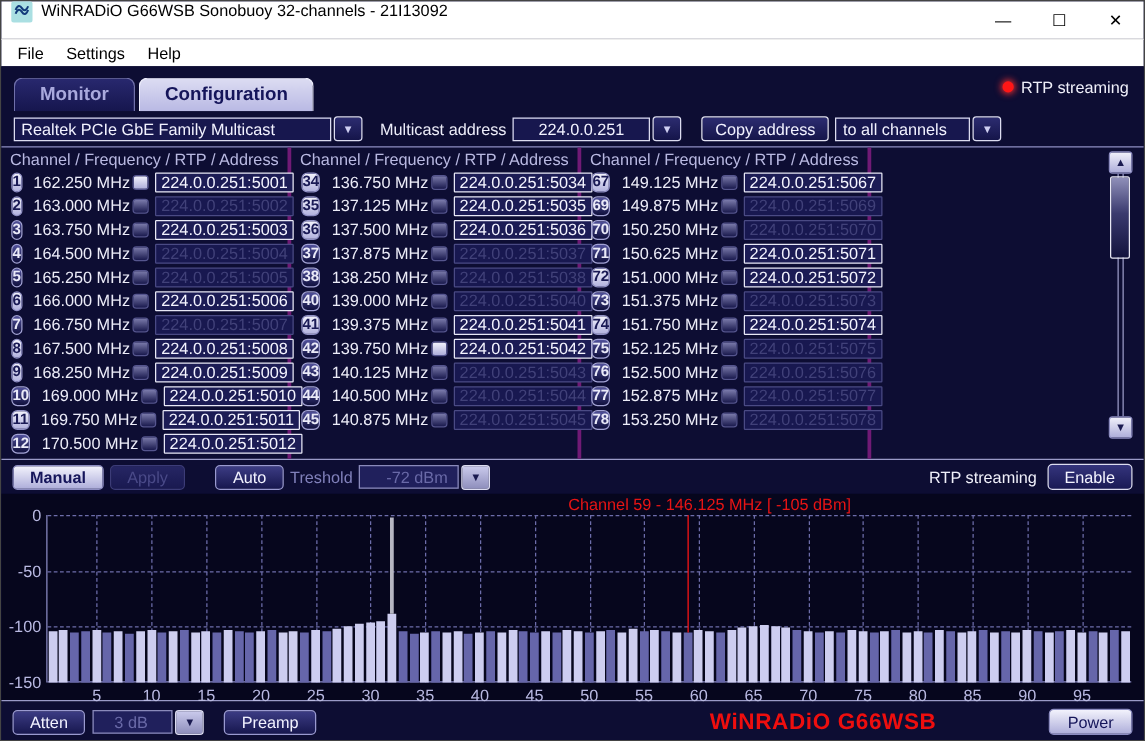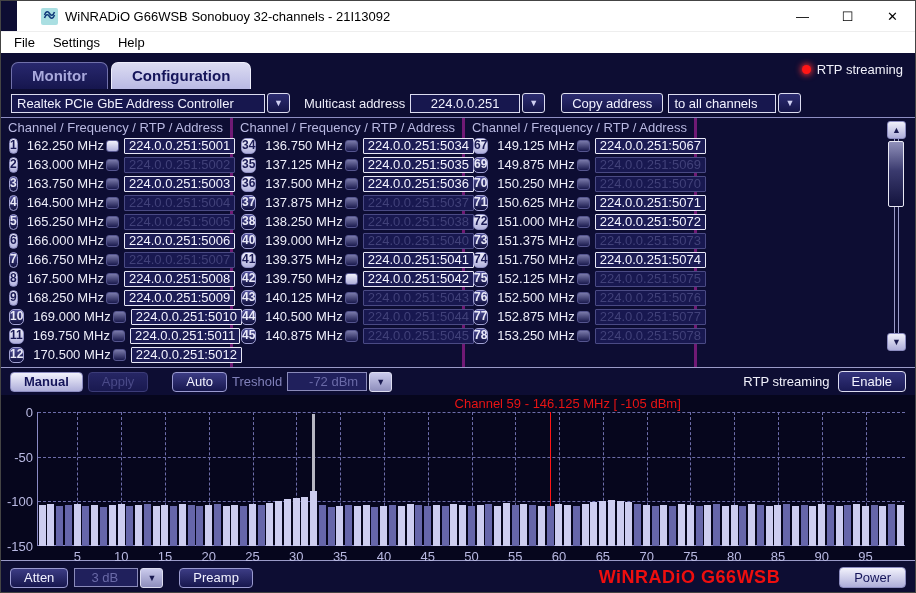--- a/index.html
+++ b/index.html
@@ -1,20 +1,20 @@
 <!DOCTYPE html>
 <html><head>
 <meta charset="utf-8">
 <style>
   * { box-sizing: border-box; margin: 0; padding: 0; }
   body { background:#333; font-family:"Liberation Sans", sans-serif; }
   .window { width:916px; height:593px; position:relative; overflow:hidden; background:#0d0d33; border:1px solid #444; }
 
   
-  .titlebar { height:30px; background:#ffffff; display:flex; align-items:center; padding-left:24px;margin-left:16px; }
+  .titlebar { height:30px; background:#ffffff; display:flex; padding-left:8px; }
   .app-icon { width:17px; height:17px; background:#aadfe2; border-radius:2px; display:flex; align-items:center; justify-content:center; }
   .titlebar .title { font-size:13px; color:#000; margin-left:7px; }
   .win-btns { margin-left:auto; display:flex; height:30px; }
   .win-btn { width:45px; display:flex; align-items:center; justify-content:center; font-size:13px; color:#000; cursor:default; }
   .menubar { height:22px; background:#ffffff; display:flex; align-items:center; padding-left:4px; border-top:1px solid #eee; }
   .menu-item { font-size:13px; color:#000; padding:2px 9px; }
 
   
   .app { height:541px; background:#0d0d33; position:relative; color:#ececf8; }
 
@@ -78,21 +78,21 @@
   .bar.light { background:#cdcdf0; }
   .bar.dark  { background:#6666aa; }
   .spike { position:absolute; background:#b6b6c2; width:3px; }
   .marker { position:absolute; width:1px; background:#ff1414; top:0; }
   .ylab { position:absolute; left:2px; width:30px; text-align:right; color:#b9b9e2; font-size:13px; transform:translateY(-50%); }
   .xlab { position:absolute; top:100%; transform:translateX(-50%); color:#b9b9e2; font-size:13px; padding-top:3px; }
 
   
   .bottom { height:33px; display:flex; align-items:center; padding:0 9px; gap:6px; }
   .bottom .combo-field.dim { width:64px; text-align:center; }
-  .brand { margin-left:auto; margin-right:53px; color:#ee0e0e; font-weight:bold; font-size:18px; letter-spacing:0.5px; white-space:nowrap; }
+  .brand { margin-left:auto; margin-right:84px; color:#ee0e0e; font-weight:bold; font-size:18px; letter-spacing:0.5px; white-space:nowrap; }
   .power-btn { background:linear-gradient(#f2f2fc,#aeaeda); color:#15155a; border:1px solid #8c8cc0; height:21px; padding:0 14px; border-radius:4px; font-size:13px; cursor:default; }
 </style>
 </head>
 <body>
 
 <div class="window">
 
   <div class="titlebar">
     <span class="app-icon">
       <svg width="13" height="13" viewBox="0 0 13 13">
@@ -120,21 +120,21 @@
       <span class="tab inactive">Monitor</span>
       <span class="tab active">Configuration</span>
       <span class="rtp-top">
         <span class="red-dot"></span>
         <span>RTP streaming</span>
       </span>
     </div>
 
     <div class="adapter-row">
       <span class="combo">
-        <span class="combo-field" style="width:254px">Realtek PCIe GbE Address Controller</span>
+        <span class="combo-field" style="width:254px">Realtek PCIe GbE Family Multicast</span>
         <span class="combo-btn">▼</span>
       </span>
       <span style="width:4px"></span>
       <span>Multicast address</span>
       <span class="combo">
         <span class="combo-field center" style="width:110px">224.0.0.251</span>
         <span class="combo-btn">▼</span>
       </span>
       <span style="width:6px"></span>
       <button class="btn-outline">Copy address</button>

